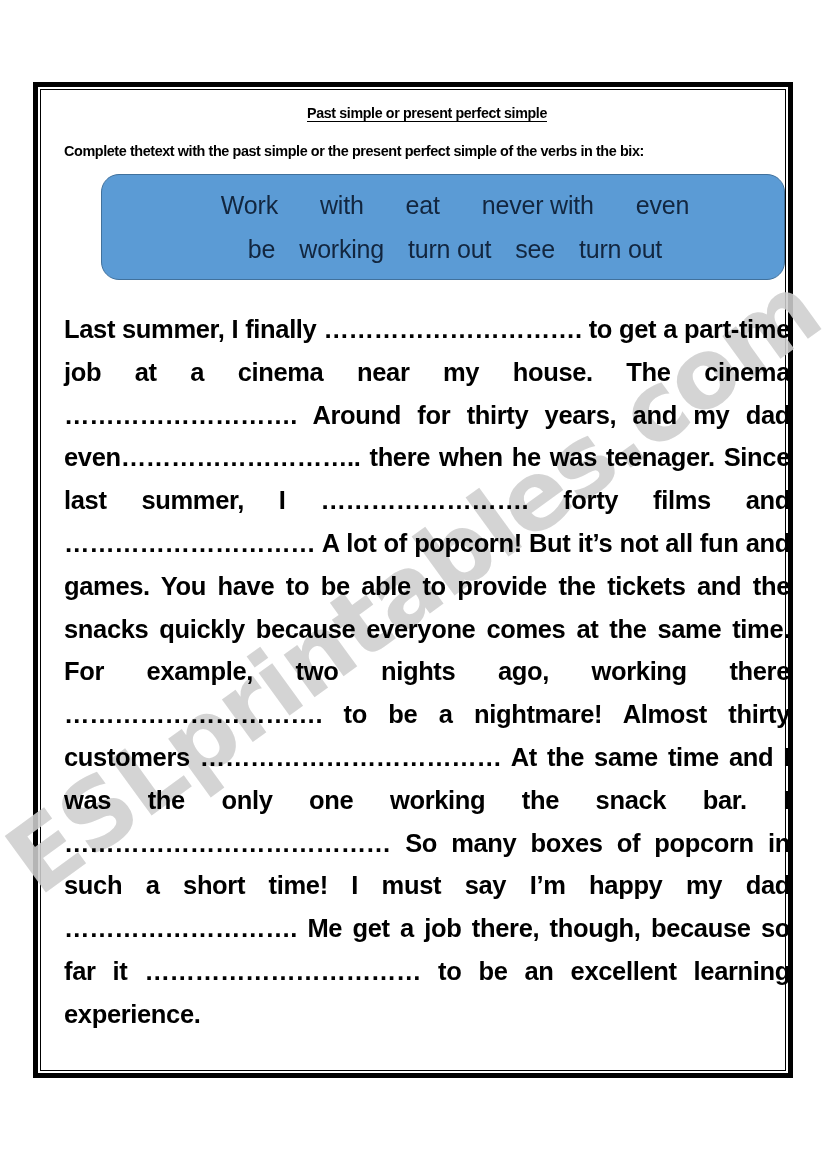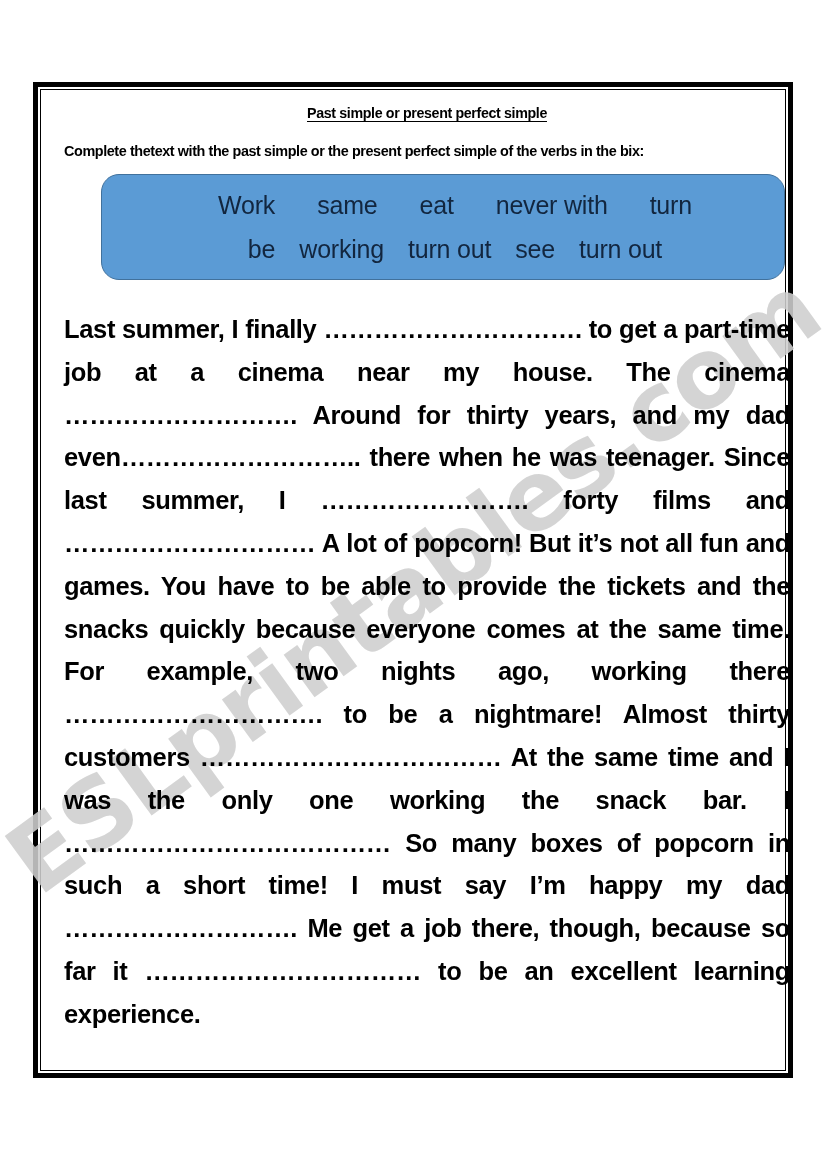--- a/index.html
+++ b/index.html
@@ -173,24 +173,24 @@
 
     <div id="worksheet-title">
       <span>Past simple or present perfect simple</span>
     </div>
 
     <div id="instruction-line">Complete thetext with the past simple or the present perfect simple of the verbs in the bix:</div>
 
     <div id="word-bank">
       <div class="word-row" id="word-row-1">
         <span class="word">Work</span>
-        <span class="word">same</span>
+        <span class="word">with</span>
         <span class="word">eat</span>
         <span class="word">never with</span>
-        <span class="word">turn</span>
+        <span class="word">even</span>
       </div>
       <div class="word-row" id="word-row-2">
         <span class="word">be</span>
         <span class="word">working</span>
         <span class="word">turn out</span>
         <span class="word">see</span>
         <span class="word">turn out</span>
       </div>
     </div>
 

